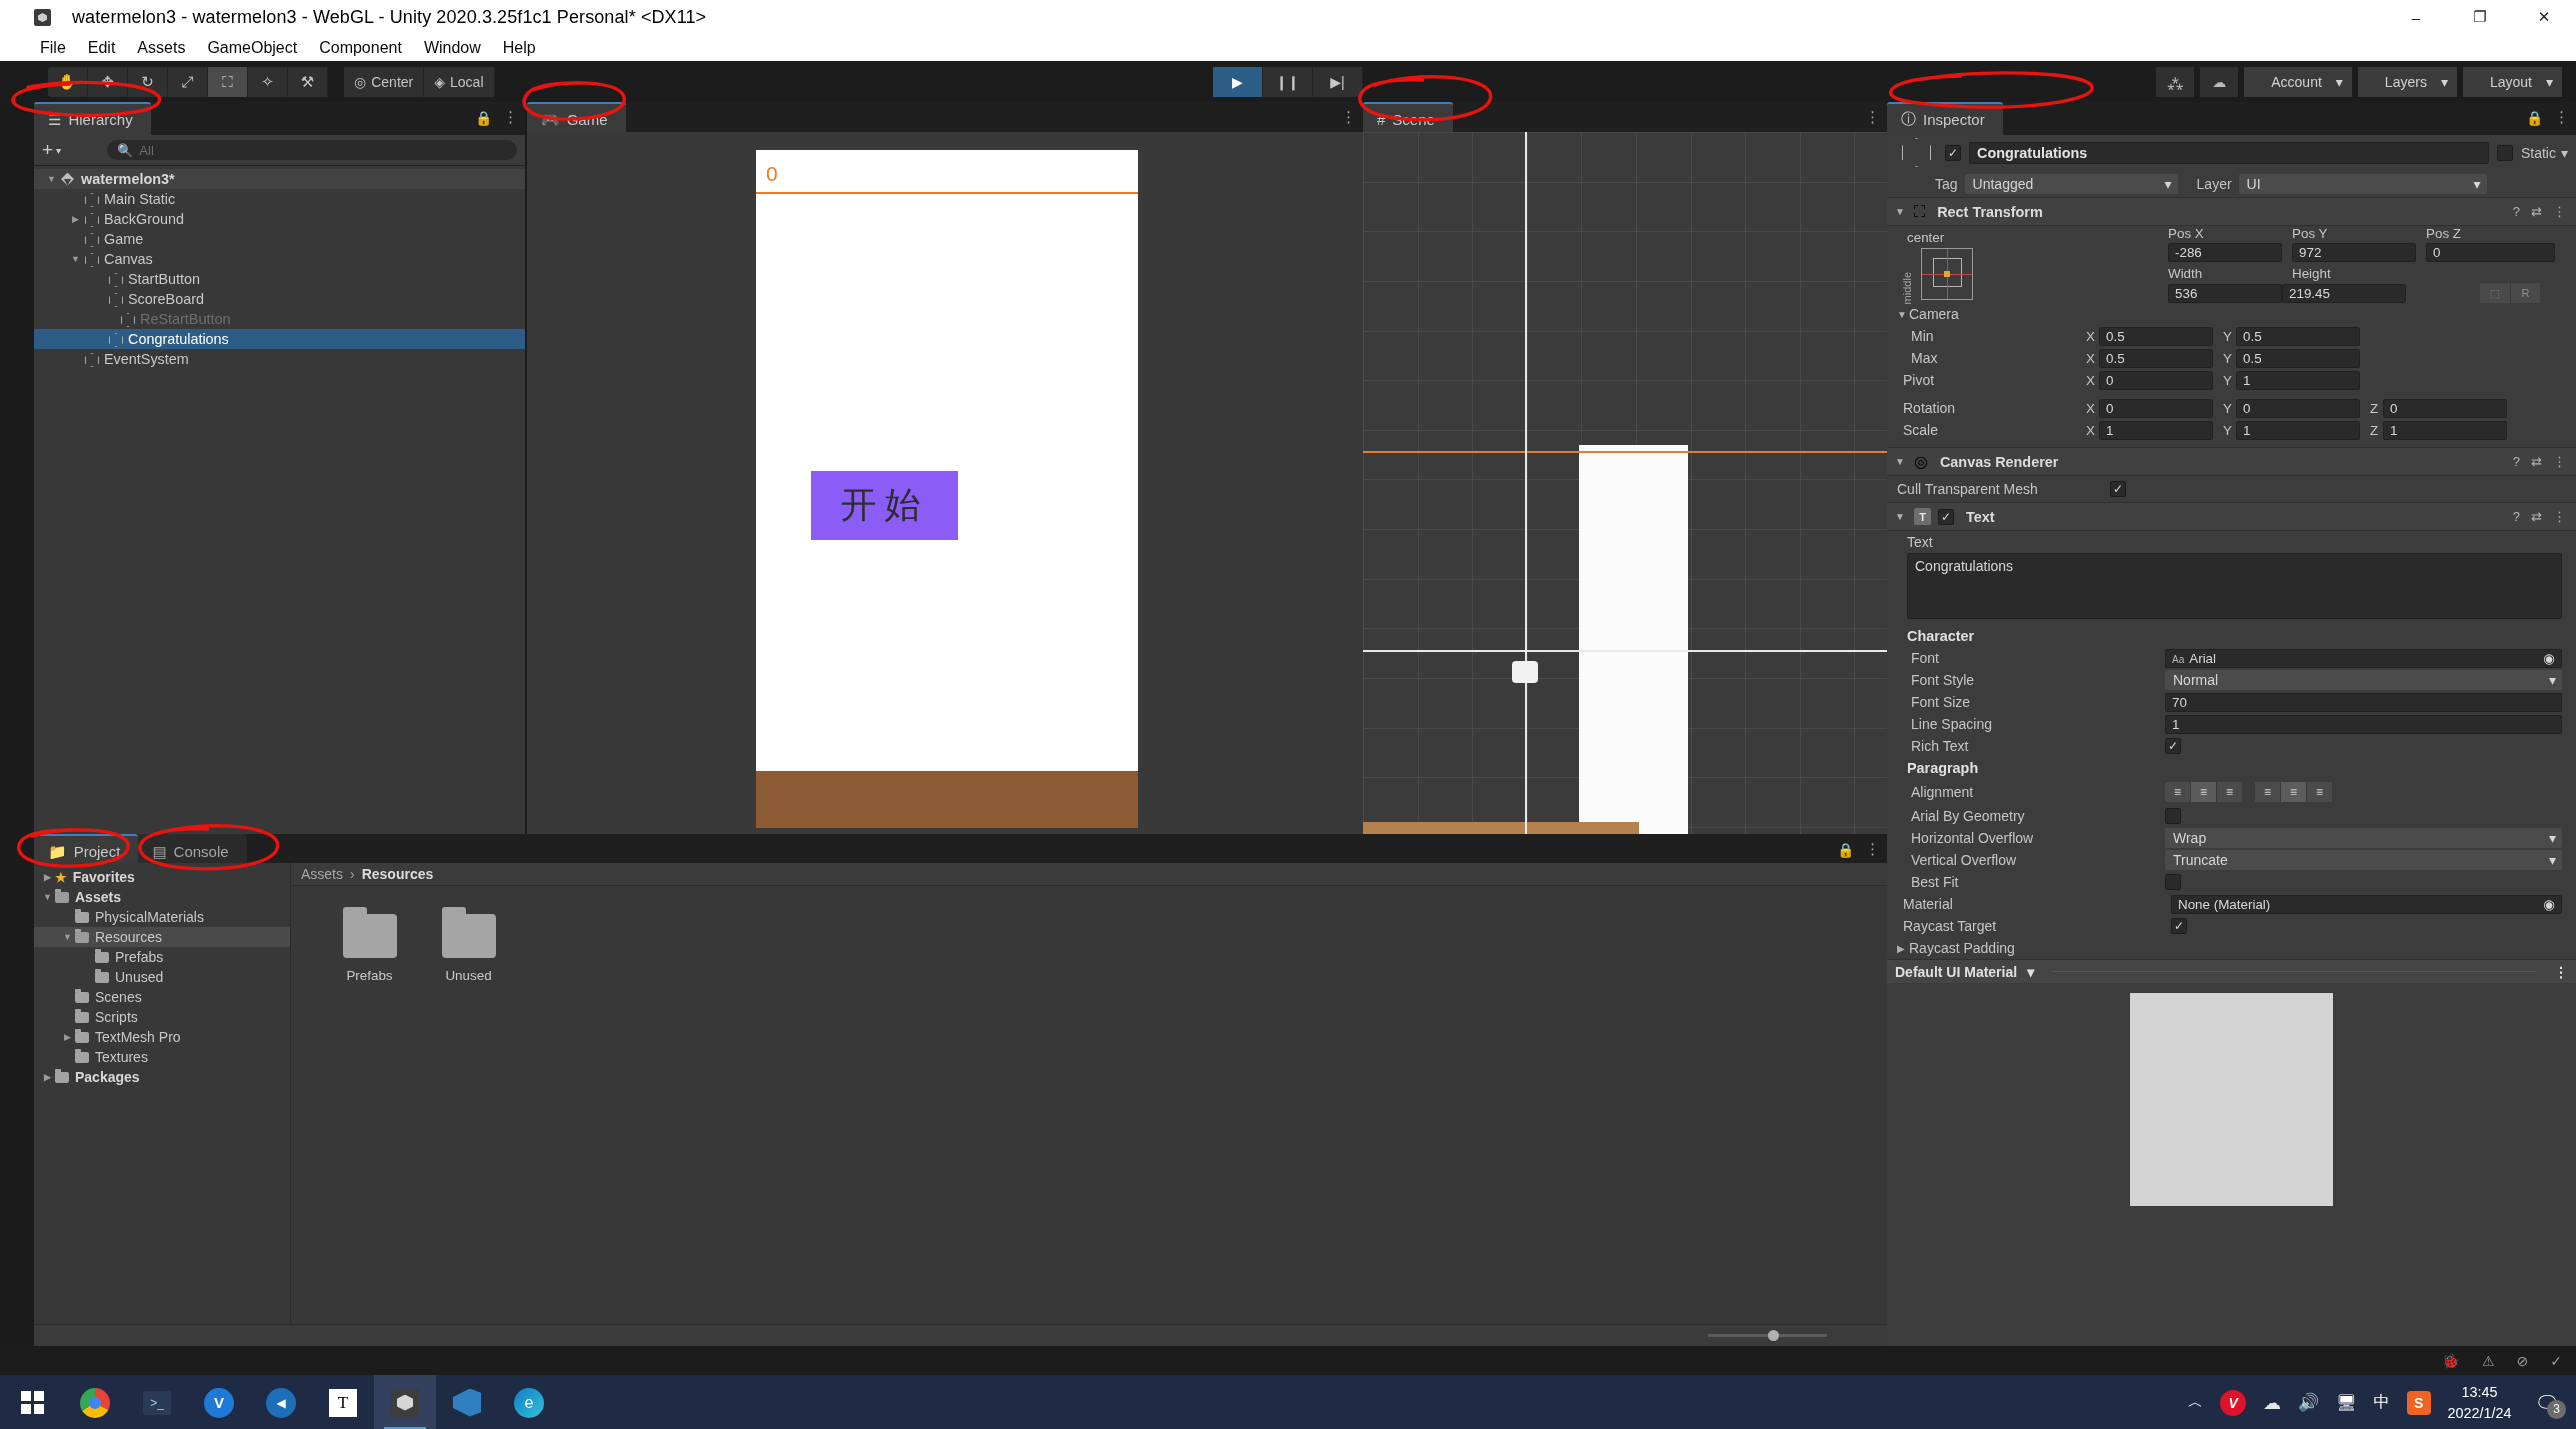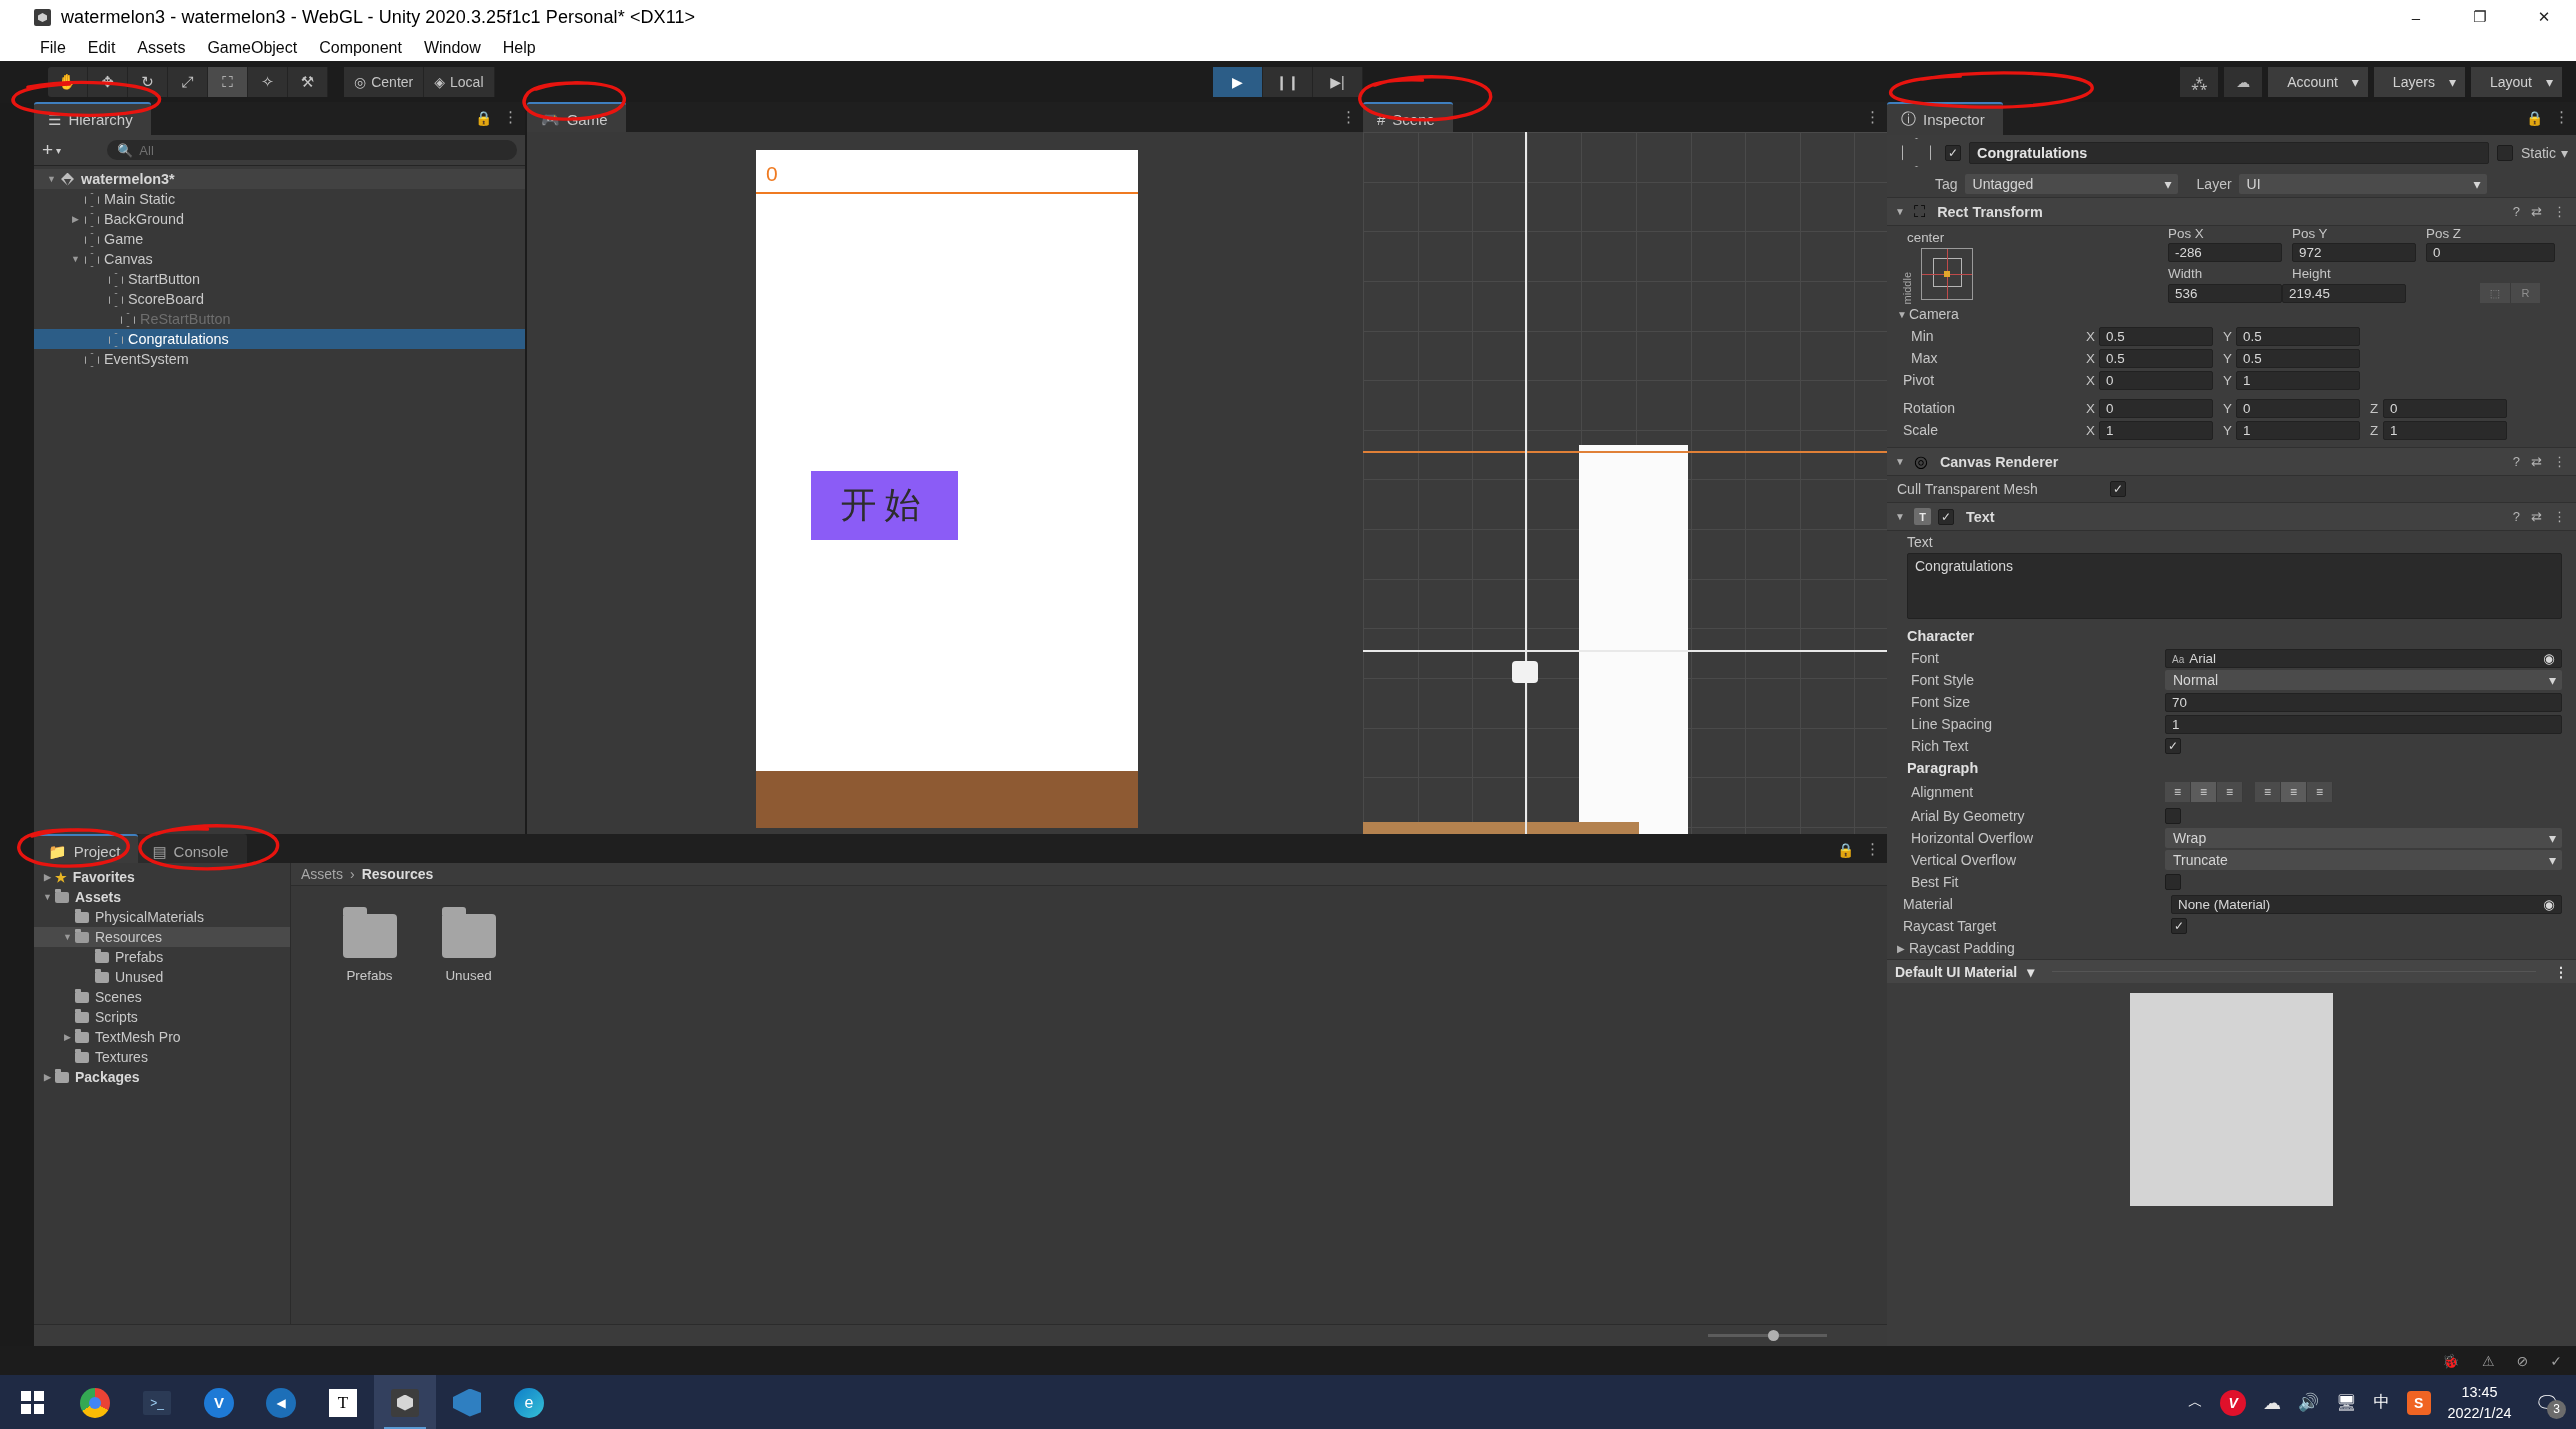--- a/index.html
+++ b/index.html
@@ -20,21 +20,21 @@
   .titlebar .unity-ico {
     position: absolute; left: 34px; top: 9px; width: 17px; height: 17px;
     background: #3b3b3b; border-radius: 2px;
     display: flex; align-items: center; justify-content: center;
   }
   .titlebar .unity-ico:after {
     content: ""; width: 9px; height: 9px; background: #cfcfcf;
     clip-path: polygon(50% 0,100% 27%,100% 75%,50% 100%,0 75%,0 27%);
   }
   .title-text {
-    margin-left: 27px; font-size: 18px; color: #000; letter-spacing: 0.1px;
+    margin-left: 38px; font-size: 18px; color: #000; letter-spacing: 0.1px;
   }
   .winbtns { position: absolute; right: 0; top: 0; height: 34px; display: flex; }
   .winbtn {
     width: 64px; height: 34px; display: flex; align-items: center;
     justify-content: center; color: #222; font-size: 15px;
   }
 
   
   .menubar {
     height: 27px; background: #fff; display: flex; align-items: center;
@@ -71,21 +71,21 @@
   .playgroup .pb.on { background: #2c5d87; color: #fff; }
   .tb-right {
     position: absolute; right: 14px; display: flex; align-items: center; gap: 6px;
   }
   .tb-right .sq {
     width: 38px; height: 30px; background: #303030; display: flex;
     align-items: center; justify-content: center; color: #b9b9b9; font-size: 14px;
   }
   .dropbtn {
     height: 30px; background: #3b3b3b; color: #d2d2d2; font-size: 14px;
-    display: flex; align-items: center; gap: 14px; padding: 0 9px 0 19px;
+    display: flex; align-items: center; gap: 14px; padding: 0 9px 0 27px;
   }
 
   
   .workspace { position: absolute; left: 0; top: 102px; width: 2576px; height: 1244px; }
 
   .panel { position: absolute; background: #383838; }
   .panel-tabrow {
     height: 33px; background: #1f1f1f; display: flex; align-items: flex-end;
     position: relative;
   }

